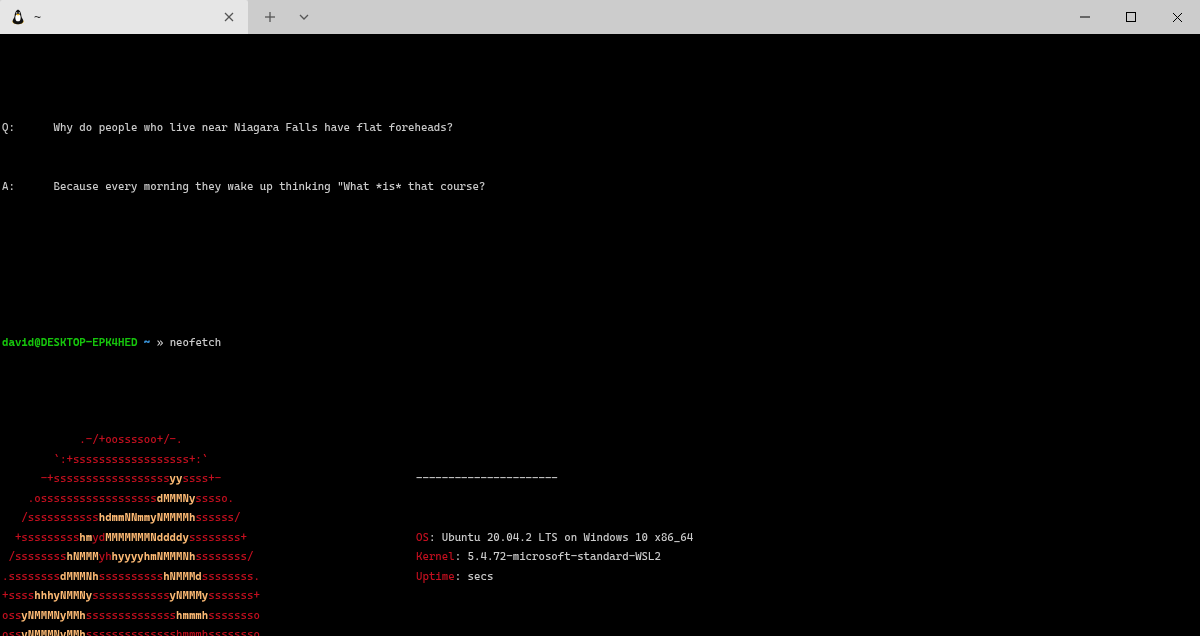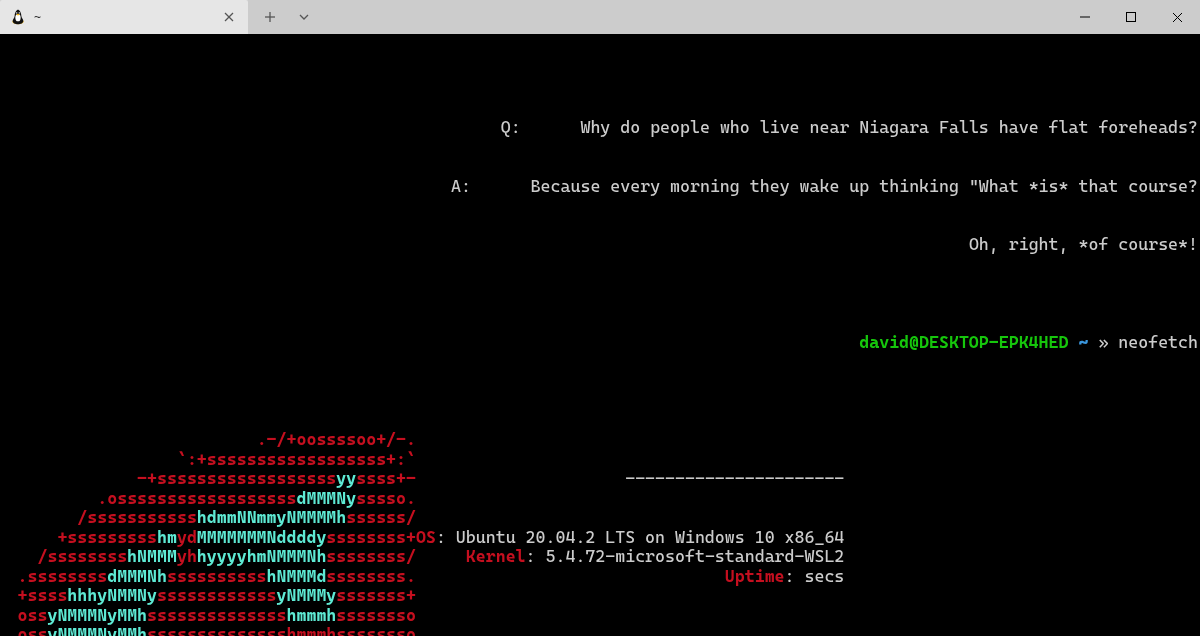--- a/index.html
+++ b/index.html
@@ -48,35 +48,34 @@
   .win-controls .wc {
     width: 46px;
     display: flex; align-items: center; justify-content: center;
     color: #000;
   }
 
   
   .terminal {
     background: #000;
     color: #ccc;
-    font-size: 17px;
+    font-size: 11px;
     line-height: 19.5px;
     padding: 6px 2px 6px 2px;
     height: calc(636px - 34px);
     white-space: pre;
     letter-spacing: 0;
-    text-align: right;
   }
   .row { height: 19.5px; }
 
   .fg-green  { color: #16c60c; }
   .fg-cyan   { color: #3a96dd; }
   .fg-white  { color: #cccccc; }
-  .fg-bold   { color: #5eead4; font-weight: bold; }
-  .fg-redb   { color: #c50f1f; font-weight: bold; }
+  .fg-bold   { color: #fdba74; font-weight: bold; }
+  .fg-redb   { color: #c50f1f; font-weight: normal; }
 
   .neofetch-wrap { display: flex; }
   .ascii-col { width: 414px; } 
   .info-col  { padding-left: 0; }
 </style>
 </head>
 <body>
 
 <div class="titlebar">
   <div class="tab">
@@ -130,21 +129,21 @@
       </svg>
     </div>
   </div>
 </div>
 
 <div class="terminal">
 
   
   <div class="row"><span class="fg-white">Q:</span><span class="fg-white">      </span><span class="fg-white">Why do people who live near Niagara Falls have flat foreheads?</span></div>
   <div class="row"><span class="fg-white">A:</span><span class="fg-white">      </span><span class="fg-white">Because every morning they wake up thinking "What *is* that course?</span></div>
-  <div class="row"><span class="fg-white">        </span><span class="fg-white">Oh, right, *of course*!</span></div>
+  <div class="row"><span class="fg-white">        </span></div>
 
   
   <div class="row"><span class="fg-green" style="font-weight:bold">david</span><span class="fg-green" style="font-weight:bold">@</span><span class="fg-green" style="font-weight:bold">DESKTOP-EPK4HED</span><span class="fg-white"> </span><span class="fg-cyan" style="font-weight:bold">~</span><span class="fg-white"> </span><span class="fg-white">»</span><span class="fg-white"> </span><span class="fg-white">neofetch</span></div>
 
   
   <div class="neofetch-wrap">
     <div class="ascii-col" id="ascii-col"><div class="row"><span class="fg-redb">            .-/+oossssoo+/-.</span></div><div class="row"><span class="fg-redb">        `:+ssssssssssssssssss+:`</span></div><div class="row"><span class="fg-redb">      -+ssssssssssssssssss</span><span class="fg-bold">yy</span><span class="fg-redb">ssss+-</span></div><div class="row"><span class="fg-redb">    .ossssssssssssssssss</span><span class="fg-bold">dMMMNy</span><span class="fg-redb">sssso.</span></div><div class="row"><span class="fg-redb">   /sssssssssss</span><span class="fg-bold">hdmmNNmmyNMMMMh</span><span class="fg-redb">ssssss/</span></div><div class="row"><span class="fg-redb">  +sssssssss</span><span class="fg-bold">hm</span><span class="fg-redb">yd</span><span class="fg-bold">MMMMMMMNddddy</span><span class="fg-redb">ssssssss+</span></div><div class="row"><span class="fg-redb"> /ssssssss</span><span class="fg-bold">hNMMM</span><span class="fg-redb">yh</span><span class="fg-bold">hyyyyhmNMMMNh</span><span class="fg-redb">ssssssss/</span></div><div class="row"><span class="fg-redb">.ssssssss</span><span class="fg-bold">dMMMNh</span><span class="fg-redb">ssssssssss</span><span class="fg-bold">hNMMMd</span><span class="fg-redb">ssssssss.</span></div><div class="row"><span class="fg-redb">+ssss</span><span class="fg-bold">hhhyNMMNy</span><span class="fg-redb">ssssssssssss</span><span class="fg-bold">yNMMMy</span><span class="fg-redb">sssssss+</span></div><div class="row"><span class="fg-redb">oss</span><span class="fg-bold">yNMMMNyMMh</span><span class="fg-redb">ssssssssssssss</span><span class="fg-bold">hmmmh</span><span class="fg-redb">ssssssso</span></div><div class="row"><span class="fg-redb">oss</span><span class="fg-bold">yNMMMNyMMh</span><span class="fg-redb">sssssssssssssshmmmh</span><span class="fg-redb">ssssssso</span></div></div>
     <div class="info-col">
       <div class="row fg-white">----------------------</div>
       <div id="info-lines"><div class="row"><span class="fg-redb">OS</span><span class="fg-white">: </span><span class="fg-white">Ubuntu 20.04.2 LTS on Windows 10 x86_64</span></div><div class="row"><span class="fg-redb">Kernel</span><span class="fg-white">: </span><span class="fg-white">5.4.72-microsoft-standard-WSL2</span></div><div class="row"><span class="fg-redb">Uptime</span><span class="fg-white">: </span><span class="fg-white">secs</span></div></div>

